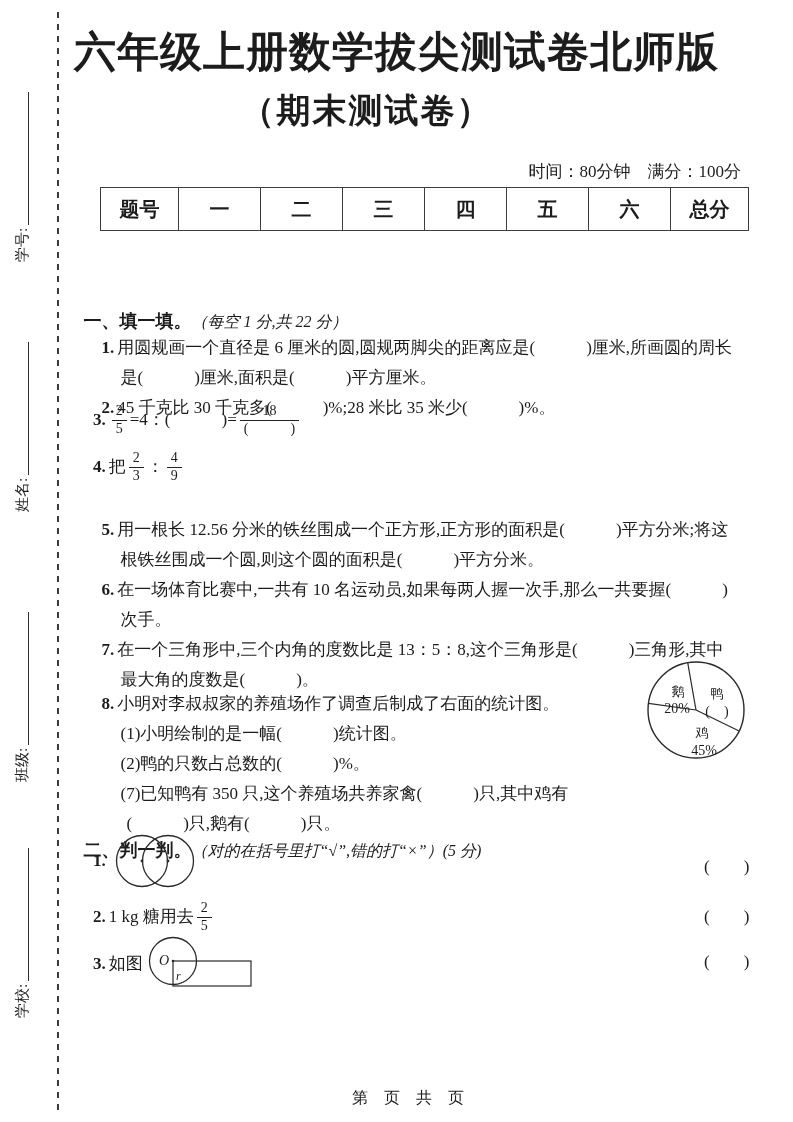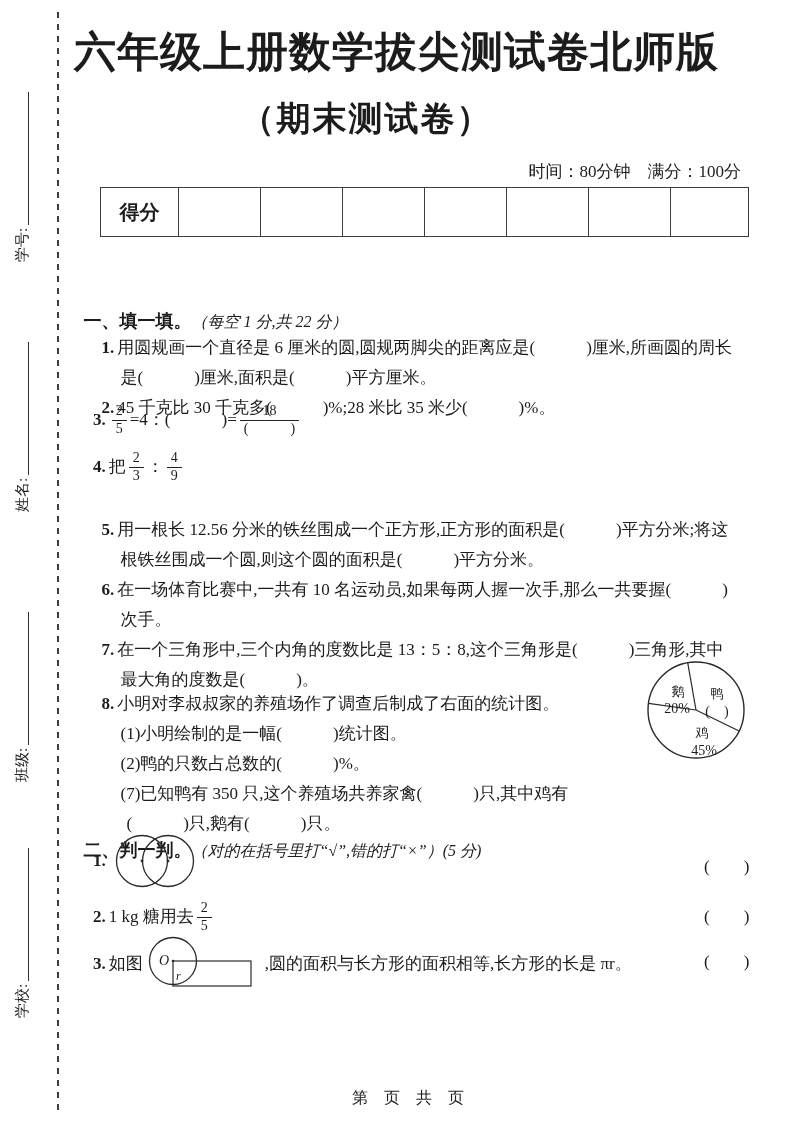--- a/index.html
+++ b/index.html
@@ -12,21 +12,21 @@
   .hei{font-family:"Liberation Sans","DejaVu Sans",sans-serif;font-weight:bold;}
   .kai{font-style:italic;font-size:16px;}
   .qno{font-weight:bold;padding-right:3px;}
   .flexline{display:flex;align-items:center;}
   
   .frac{display:inline-block;text-align:center;vertical-align:middle;font-size:14px;line-height:1.15;margin:0 3px;}
   .frac .fn{display:block;border-bottom:1.3px solid #222;padding:0 4px;}
   .frac .fd{display:block;padding:0 4px;}
   
   .title{left:0;top:26px;width:793px;text-align:center;font-size:42px;line-height:52px;letter-spacing:1px;}
-  .subtitle{left:0;top:96px;width:733px;text-align:center;font-size:34px;line-height:44px;letter-spacing:2px;}
+  .subtitle{left:0;top:88px;width:733px;text-align:center;font-size:34px;line-height:44px;letter-spacing:2px;}
   .meta{left:75px;top:160px;width:666px;text-align:right;font-size:17px;}
   
   table.score{position:absolute;left:100px;top:187px;border-collapse:collapse;table-layout:fixed;}
   table.score td{border:1.8px solid #3d3d3d;text-align:center;vertical-align:middle;
     font-family:"Liberation Sans","DejaVu Sans",sans-serif;font-weight:bold;font-size:20px;}
   table.score tr.r1 td{height:40px;}
   table.score tr.r2 td{height:46px;}
   
   .cut-line{position:absolute;left:57px;top:12px;height:1100px;width:2px;
     background:repeating-linear-gradient(to bottom,#3c3c3c 0 6px,transparent 6px 12px);}
@@ -70,29 +70,29 @@
     <col style="width:78px">
       <col style="width:82px">
       <col style="width:82px">
       <col style="width:82px">
     <col style="width:82px">
       <col style="width:82px">
       <col style="width:82px">
       <col style="width:78px">
   </colgroup>
   <tbody>
-  <tr class="r2">
-    <td>得分</td>
-    <td></td>
-    <td></td>
-    <td></td>
-    <td></td>
-    <td></td>
-    <td></td>
-    <td></td>
+      <tr class="r1">
+    <td>题号</td>
+    <td>一</td>
+    <td>二</td>
+    <td>三</td>
+    <td>四</td>
+    <td>五</td>
+    <td>六</td>
+    <td>总分</td>
   </tr>
 </tbody>
   </table>
 
 <div class="abs" style="left:75px;top:285px">
   <span class="hei" style="font-size:18px">一、填一填。</span><span class="kai">（每空 1 分,共 22 分）</span>
 </div>
 
 <div class="abs" style="left:93px;top:312px">
   <span class="qno">1.</span><span>用圆规画一个直径是 6 厘米的圆,圆规两脚尖的距离应是(　　　)厘米,所画圆的周长</span>
@@ -195,17 +195,16 @@
 <div class="abs flexline" style="left:93px;top:933px;height:62px">
   <span class="qno">3.</span>
   <span>如图</span>
   <svg width="118" height="62" viewBox="0 0 118 62" style="margin:0 2px">
     <circle cx="28" cy="28" r="23.5" fill="none" stroke="#2a2a2a" stroke-width="1.3"></circle>
     <rect x="28" y="28" width="78" height="25" fill="none" stroke="#2a2a2a" stroke-width="1.2"></rect>
     <circle cx="28" cy="28" r="1.3" fill="#2a2a2a"></circle>
     <text x="24" y="32" font-size="14" font-style="italic" text-anchor="end">O</text>
     <text x="31" y="47" font-size="12" font-style="italic">r</text>
   </svg>
-  <span>,圆的面积与长方形的面积相等,长方形的长是 πr。</span>
 </div>
 <div class="paren" style="top:950px">(　　)</div>
 
 <div class="abs footer">第　页　共　页</div>
 
 </body></html>

